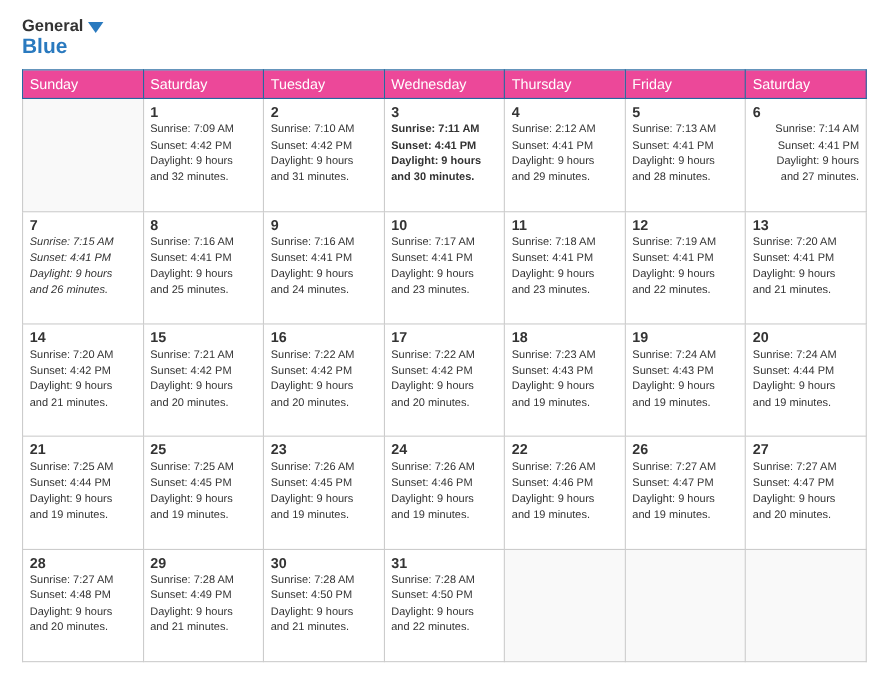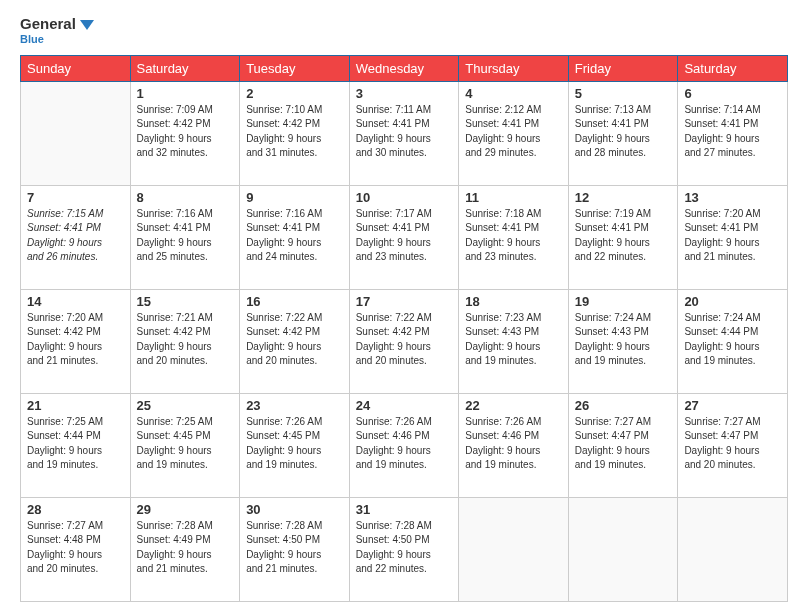--- a/index.html
+++ b/index.html
@@ -41,21 +41,21 @@
       color: #555;
     }
     .calendar {
       flex: 1;
       border: 1px solid #ccc;
       border-collapse: collapse;
       width: 100%;
       table-layout: fixed;
     }
     .calendar th {
-      background-color: #ef4444;
+      background-color: #ec4899;
       color: #fff;
       text-align: left;
       padding: 5px 6px;
       font-size: 13px;
       font-weight: normal;
       border: 1px solid #2468a0;
     }
     .calendar td {
       border: 1px solid #ccc;
       vertical-align: top;
@@ -85,21 +85,21 @@
   </style>
 </head>
 <body>
 
 <div class="page">
   <div class="header">
     <div class="logo">
     <div style="display:flex;align-items:flex-start;gap:2px;">
       <div style="line-height:1.1;">
         <div style="font-size:15px;font-weight:bold;color:#333;font-family:Arial;">General</div>
-        <div style="font-size:11px;font-weight:bold;color:#2a7abf;font-family:Arial;">Blue</div>
+        <div style="font-size:19px;font-weight:bold;color:#2a7abf;font-family:Arial;">Blue</div>
       </div>
       <svg width="18" height="18" viewBox="0 0 18 18" style="margin-top:0px;">
         <polygon points="2,4 16,4 9,14" fill="#2a7abf"></polygon>
       </svg>
     </div>
   </div>
     <div class="title-block">
       <div class="month-title"></div>
       <div class="location"></div>
     </div>
@@ -129,42 +129,42 @@
           </td>
           <td>
             <span class="day-number">2</span>
             <div class="day-info" style="white-space: pre-line;">Sunrise: 7:10 AM
 Sunset: 4:42 PM
 Daylight: 9 hours
 and 31 minutes.</div>
           </td>
           <td>
             <span class="day-number">3</span>
-            <div class="day-info" style="white-space: pre-line;">Sunrise: 7:11 AM
+            <div class="day-info" style="white-space: pre-line; font-weight: bold;">Sunrise: 7:11 AM
 Sunset: 4:41 PM
 Daylight: 9 hours
 and 30 minutes.</div>
           </td>
           <td>
             <span class="day-number">4</span>
             <div class="day-info" style="white-space: pre-line;">Sunrise: 2:12 AM
 Sunset: 4:41 PM
 Daylight: 9 hours
 and 29 minutes.</div>
           </td>
           <td>
             <span class="day-number">5</span>
             <div class="day-info" style="white-space: pre-line;">Sunrise: 7:13 AM
 Sunset: 4:41 PM
 Daylight: 9 hours
 and 28 minutes.</div>
           </td>
           <td>
             <span class="day-number">6</span>
-            <div class="day-info" style="white-space: pre-line;">Sunrise: 7:14 AM
+            <div class="day-info" style="white-space: pre-line; text-align: right;">Sunrise: 7:14 AM
 Sunset: 4:41 PM
 Daylight: 9 hours
 and 27 minutes.</div>
           </td>
         </tr>
         <tr>
           <td>
             <span class="day-number">7</span>
             <div class="day-info" style="white-space: pre-line; font-style: italic;">Sunrise: 7:15 AM
 Sunset: 4:41 PM

